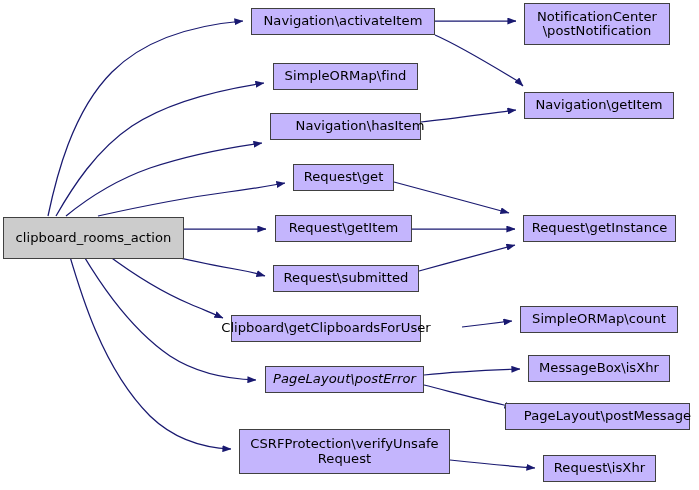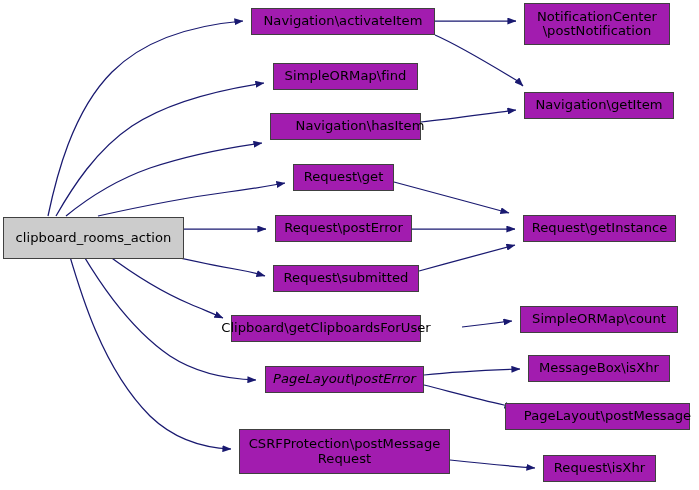--- a/index.html
+++ b/index.html
@@ -25,21 +25,21 @@
     height: 490px;
     pointer-events: none;
   }
   .node {
     position: absolute;
     box-sizing: border-box;
     display: flex;
     align-items: center;
     justify-content: center;
     text-align: center;
-    background: #a21caf;
+    background: #c4b5fd;
     border: 1px solid #404040;
     color: #000000;
     font-family: "DejaVu Sans", sans-serif;
     font-size: 13.1px;
     line-height: 14.5px;
     letter-spacing: 0.05px;
     white-space: pre-line;
     z-index: 2;
   }
   .node.root {
@@ -83,26 +83,26 @@
 
   <div id="node-group">
       <div class="node root" style="left: 3px; top: 217px; width: 181px; height: 42px;">clipboard_rooms_action</div>
       <div class="node" style="left: 251px; top: 8px; width: 184px; height: 27px;">Navigation\activateItem</div>
       <div class="node" style="left: 524px; top: 3px; width: 146px; height: 42px;">NotificationCenter
 \postNotification</div>
       <div class="node" style="left: 273px; top: 63px; width: 145px; height: 27px;">SimpleORMap\find</div>
       <div class="node" style="left: 524px; top: 92px; width: 150px; height: 27px;">Navigation\getItem</div>
       <div class="node" style="left: 270px; top: 113px; width: 151px; height: 27px; padding-left: 29px;">Navigation\hasItem</div>
       <div class="node" style="left: 293px; top: 164px; width: 101px; height: 27px;">Request\get</div>
-      <div class="node" style="left: 275px; top: 215px; width: 137px; height: 27px;">Request\postError</div>
+      <div class="node" style="left: 275px; top: 215px; width: 137px; height: 27px;">Request\getItem</div>
       <div class="node" style="left: 523px; top: 215px; width: 153px; height: 27px;">Request\getInstance</div>
       <div class="node" style="left: 273px; top: 265px; width: 146px; height: 27px;">Request\submitted</div>
       <div class="node" style="left: 231px; top: 315px; width: 190px; height: 27px;">Clipboard\getClipboardsForUser</div>
       <div class="node" style="left: 520px; top: 306px; width: 158px; height: 27px;">SimpleORMap\count</div>
       <div class="node" style="left: 265px; top: 366px; width: 159px; height: 27px; font-style: italic;">PageLayout\postError</div>
       <div class="node" style="left: 528px; top: 355px; width: 142px; height: 27px;">MessageBox\isXhr</div>
       <div class="node" style="left: 505px; top: 403px; width: 185px; height: 27px; padding-left: 20px;">PageLayout\postMessage</div>
-      <div class="node" style="left: 239px; top: 429px; width: 211px; height: 45px;">CSRFProtection\postMessage
+      <div class="node" style="left: 239px; top: 429px; width: 211px; height: 45px;">CSRFProtection\verifyUnsafe
 Request</div>
       <div class="node" style="left: 543px; top: 455px; width: 113px; height: 27px;">Request\isXhr</div>
     </div>
 
 </div>
 
 </body></html>

